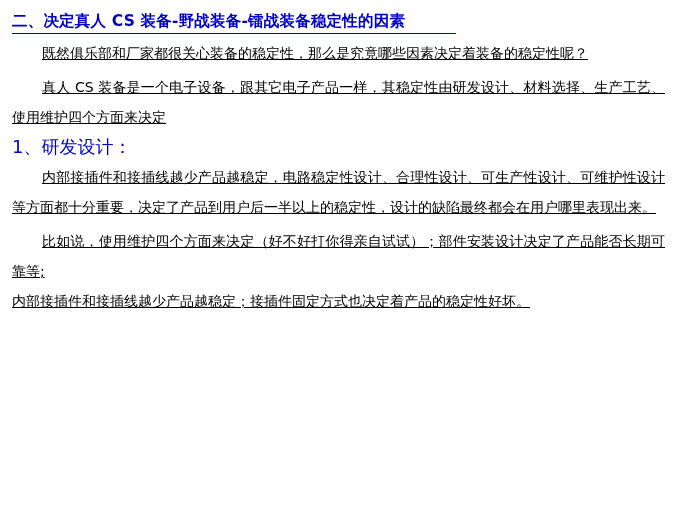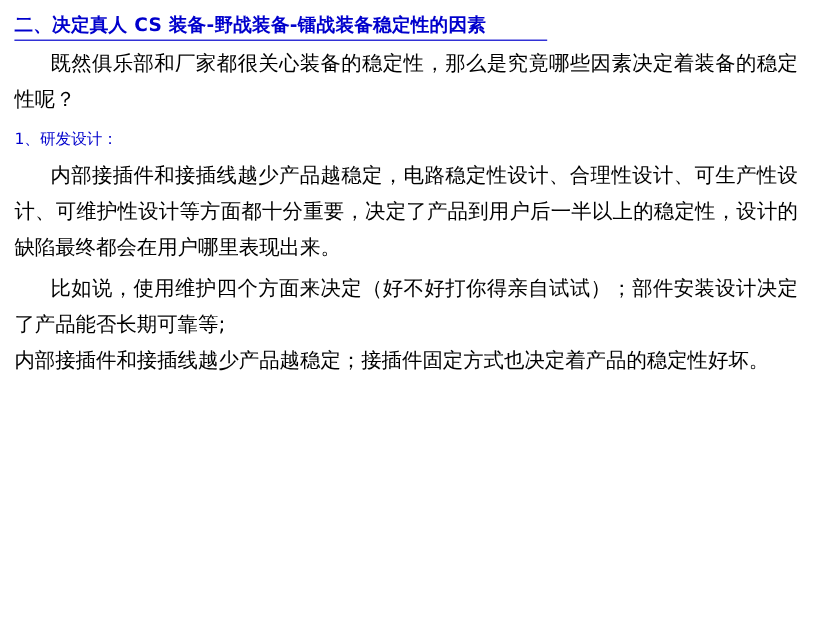--- a/index.html
+++ b/index.html
@@ -31,33 +31,34 @@
   }
   .heading .rule {
     display: block;
     width: 444px;
     height: 1px;
     background: #0000cc;
     margin-top: 1px;
   }
   .para {
     color: #000000;
-    font-size: 17px;
+    font-size: 14px;
     line-height: 30px;
     text-align: justify;
     text-justify: inter-ideograph;
     margin: 0;
     padding: 0 2px 0 4px;
+    text-decoration: underline;
   }
   .indent {
     text-indent: 30px;
   }
   .subhead {
     color: #0000cc;
-    font-size: 13px;
+    font-size: 18px;
     line-height: 30px;
     margin: 0;
     padding: 0 2px 0 4px;
   }
   .spacer-sm {
     height: 4px;
   }
 </style>
 </head>
 <body>
@@ -66,20 +67,21 @@
 
   <h2 class="heading">
     <span>二、决定真人 CS 装备-野战装备-镭战装备稳定性的因素</span>
     <span class="rule"></span>
   </h2>
 
   <p class="para indent">既然俱乐部和厂家都很关心装备的稳定性，那么是究竟哪些因素决定着装备的稳定性呢？</p>
 
   <div class="spacer-sm"></div>
 
+  <p class="para indent">真人 CS 装备是一个电子设备，跟其它电子产品一样，其稳定性由研发设计、材料选择、生产工艺、使用维护四个方面来决定</p>
 
   <p class="subhead">1、研发设计：</p>
 
   <p class="para indent">内部接插件和接插线越少产品越稳定，电路稳定性设计、合理性设计、可生产性设计、可维护性设计等方面都十分重要，决定了产品到用户后一半以上的稳定性，设计的缺陷最终都会在用户哪里表现出来。</p>
 
   <div class="spacer-sm"></div>
 
   <p class="para indent">比如说，使用维护四个方面来决定（好不好打你得亲自试试）；部件安装设计决定了产品能否长期可靠等;</p>
 
   <p class="para">内部接插件和接插线越少产品越稳定；接插件固定方式也决定着产品的稳定性好坏。</p>

